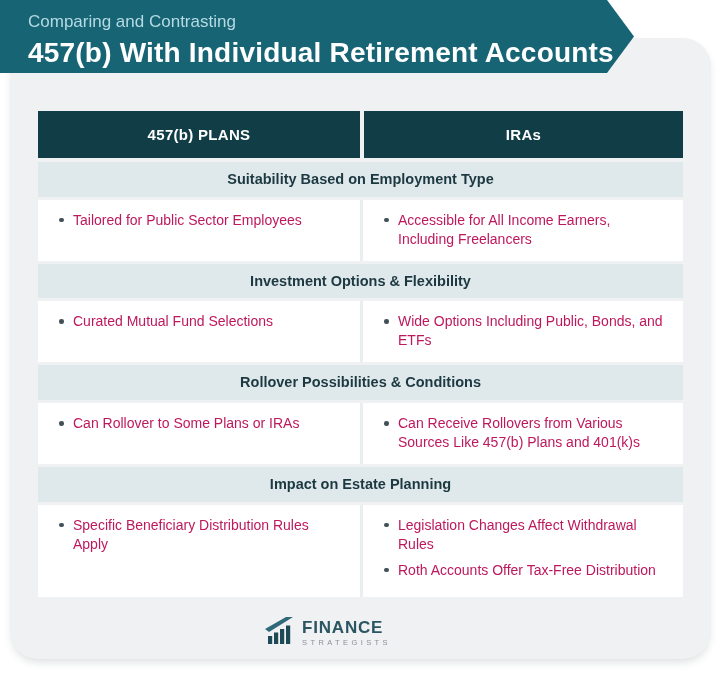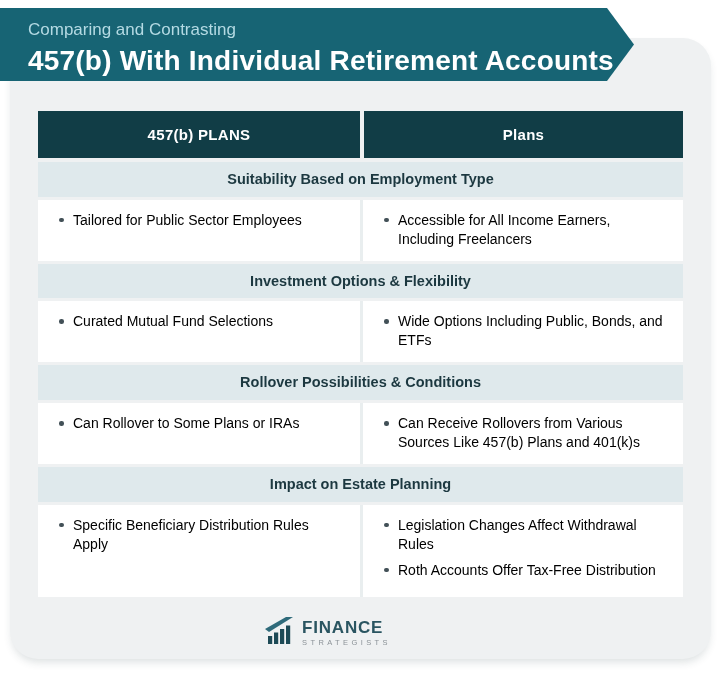--- a/index.html
+++ b/index.html
@@ -11,21 +11,21 @@
 
   
   .card {
     position:absolute; left:10px; top:38px; width:701px; height:621px;
     background:#eff1f2; border-radius:28px;
     box-shadow:0 5px 8px -2px rgba(40,60,70,.16);
   }
 
   
   .banner {
-    position:absolute; left:0; top:8px; width:634px; height:73px;
+    position:absolute; left:0; top:0; width:634px; height:73px;
     background:#176474; z-index:3; box-sizing:border-box;
     clip-path:polygon(0 0, calc(100% - 27px) 0, 100% 50%, calc(100% - 27px) 100%, 0 100%);
     padding:11px 0 0 28px;
   }
   .banner-eyebrow { font-size:17px; color:#b4dae3; line-height:1.3; }
   .banner-title   { font-size:28px; font-weight:bold; color:#ffffff; margin-top:4px; letter-spacing:.2px; }
 
   
   .table { position:absolute; left:38px; top:111px; width:645px; z-index:2; }
 
@@ -45,21 +45,21 @@
   .body-row { display:flex; background:#ffffff; margin-bottom:3px; }
   .row-tall { min-height:92px; }
   .row-std  { min-height:57px; }
   .cell { box-sizing:border-box; padding:11px 14px 12px 20px; }
   .cell-left  { width:325px; border-right:3px solid #e9eeef; }
   .cell-right { flex:1; }
 
   ul.bullets { margin:0; padding:0; list-style:none; }
   ul.bullets li {
     position:relative; padding-left:15px;
-    font-size:14px; color:#000000; line-height:1.36; margin-bottom:7px;
+    font-size:14px; color:#be185d; line-height:1.36; margin-bottom:7px;
   }
   ul.bullets li:last-child { margin-bottom:0; }
   ul.bullets li::before {
     content:""; position:absolute; left:1px; top:7px;
     width:4.5px; height:4.5px; border-radius:50%; background:#425057;
   }
 
   
   .logo {
     position:absolute; left:0; top:617px; width:656px; z-index:2;
@@ -76,21 +76,21 @@
 
 <div class="banner">
   <div class="banner-eyebrow">Comparing and Contrasting</div>
   <div class="banner-title">457(b) With Individual Retirement Accounts (IRAs)</div>
 </div>
 
 <div class="table">
 
   <div class="thead">
     <div class="th th-left">457(b) PLANS</div>
-    <div class="th th-right">Plans</div>
+    <div class="th th-right">IRAs</div>
   </div>
 
   <div class="section-title">Suitability Based on Employment Type</div>
   <div class="body-row row-std">
     <div class="cell cell-left">
       <ul class="bullets">
           <li>Tailored for Public Sector Employees</li>
         </ul>
     </div>
     <div class="cell cell-right">

